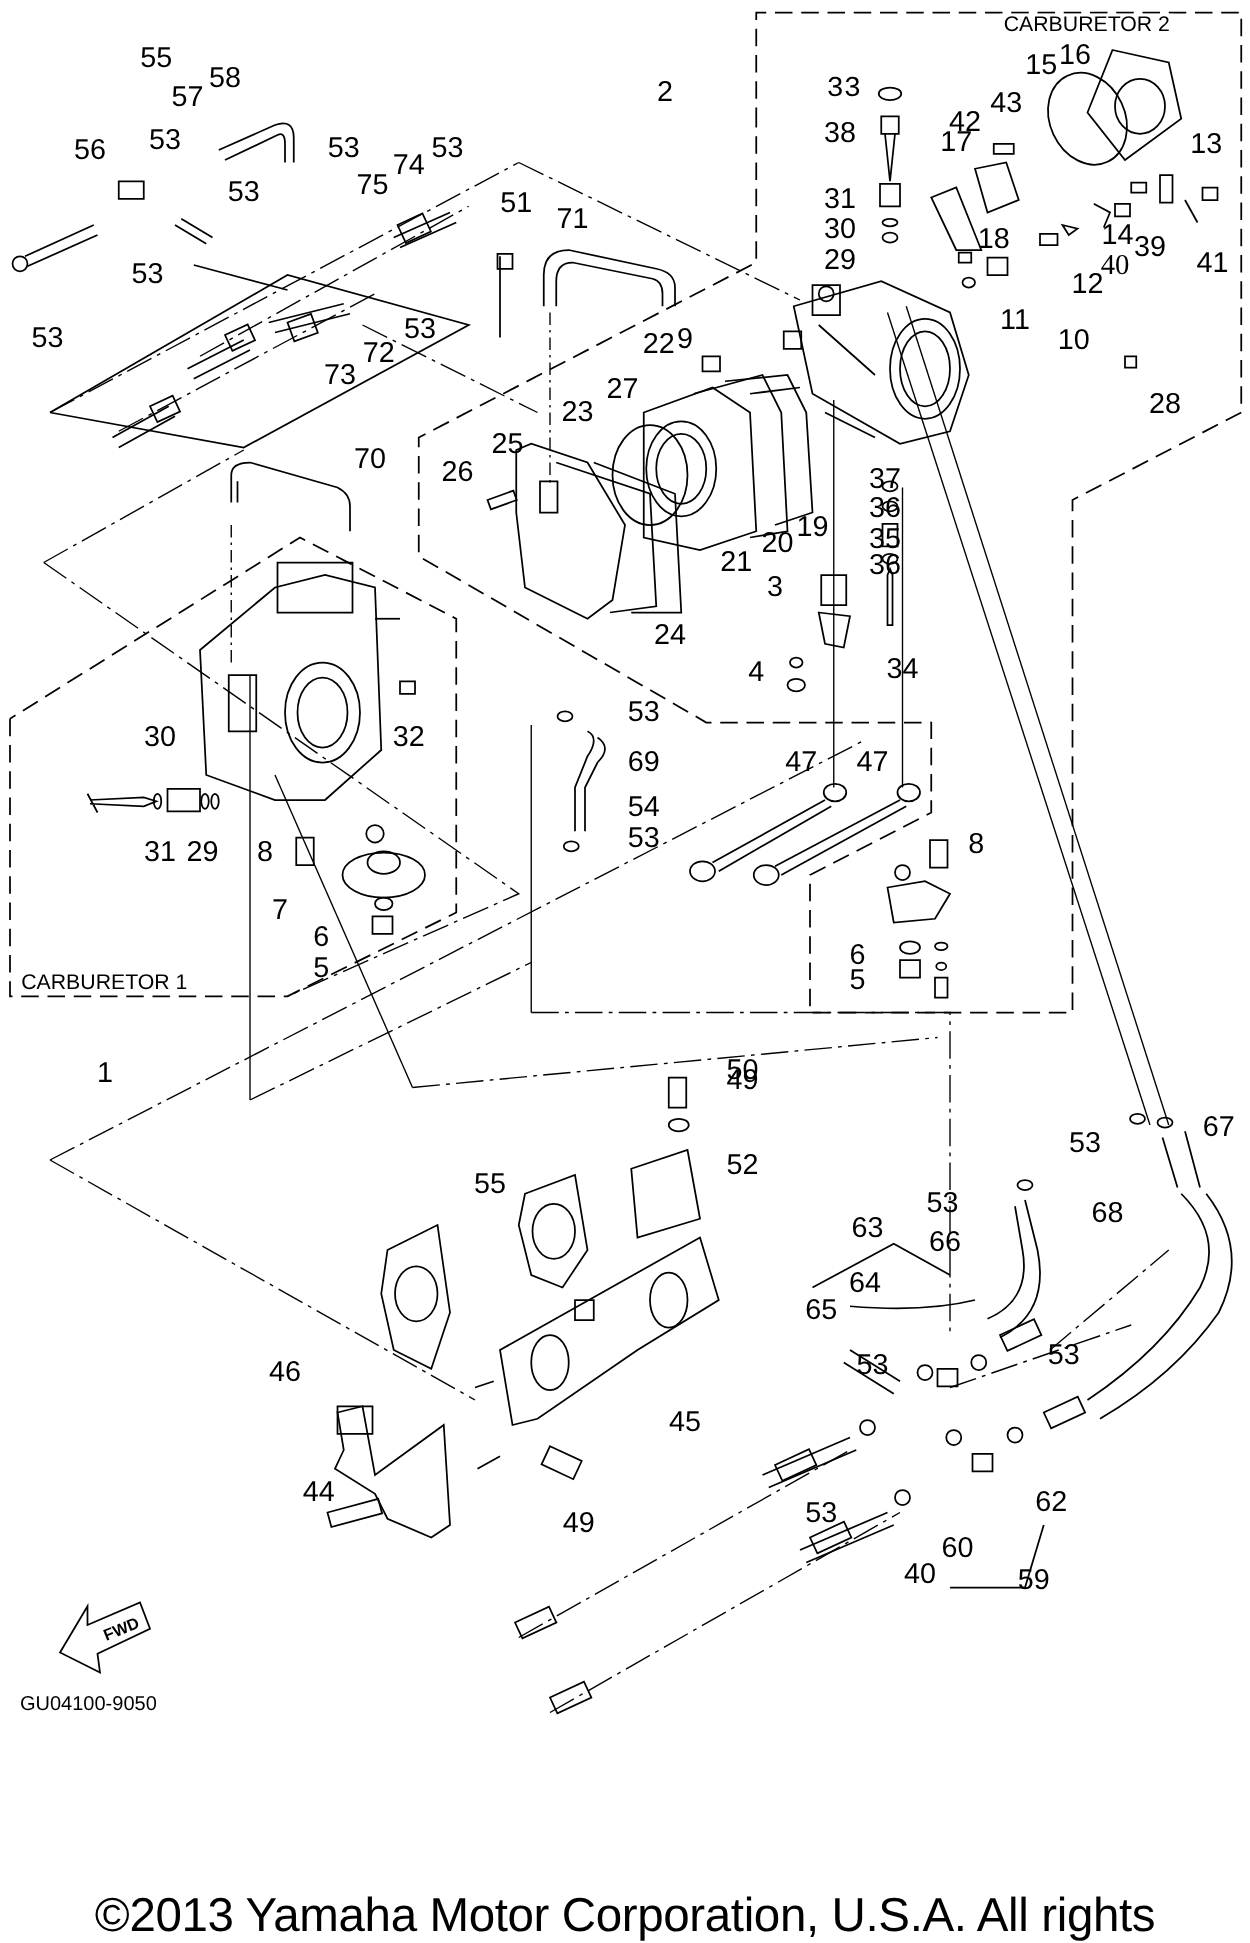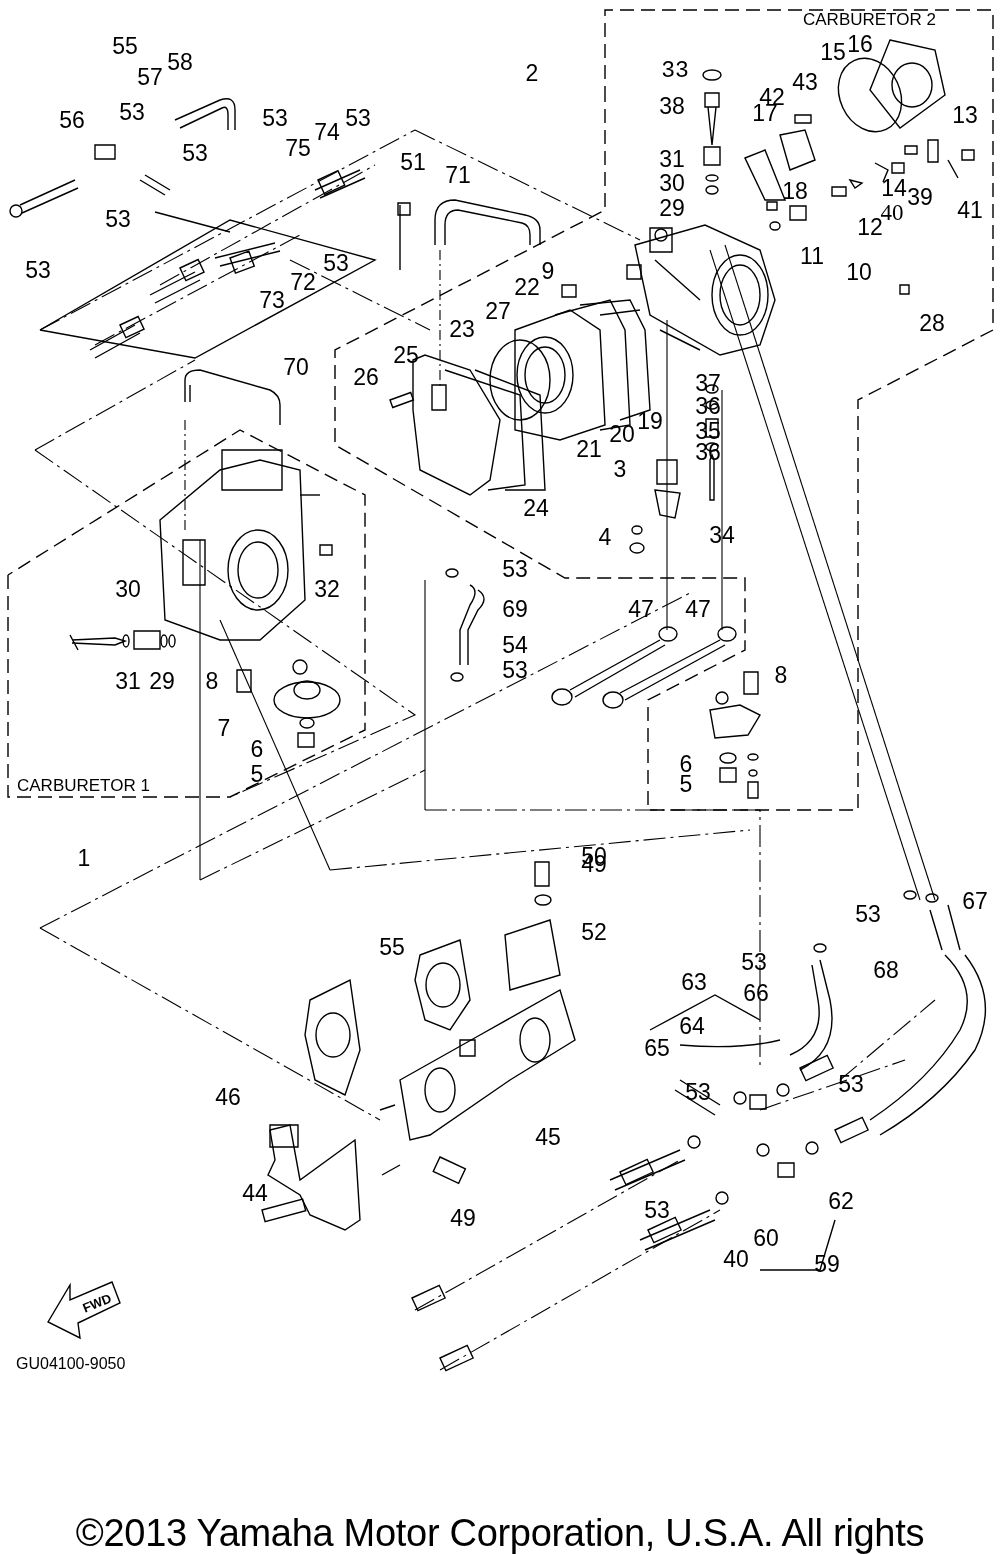--- a/index.html
+++ b/index.html
@@ -276,21 +276,21 @@
     <div class="lbl" style="left: 327px; top: 132px;">74</div>
     <div class="lbl" style="left: 298px; top: 148px;">75</div>
     <div class="lbl" style="left: 336px; top: 263px;">53</div>
     <div class="lbl" style="left: 303px; top: 282px;">72</div>
     <div class="lbl" style="left: 272px; top: 300px;">73</div>
     <div class="lbl" style="left: 532px; top: 73px;">2</div>
     <div class="lbl" style="left: 413px; top: 162px;">51</div>
     <div class="lbl" style="left: 458px; top: 175px;">71</div>
     <div class="lbl" style="left: 296px; top: 367px;">70</div>
     <div class="lbl" style="left: 548px; top: 271px;">9</div>
-    <div class="lbl" style="left: 527px; top: 287px;">22</div>
+    <div class="lbl" style="left: 527px; top: 275px;">22</div>
     <div class="lbl" style="left: 498px; top: 311px;">27</div>
     <div class="lbl" style="left: 462px; top: 329px;">23</div>
     <div class="lbl" style="left: 406px; top: 355px;">25</div>
     <div class="lbl" style="left: 366px; top: 377px;">26</div>
     <div class="lbl" style="left: 650px; top: 421px;">19</div>
     <div class="lbl" style="left: 622px; top: 434px;">20</div>
     <div class="lbl" style="left: 589px; top: 449px;">21</div>
     <div class="lbl" style="left: 536px; top: 508px;">24</div>
     <div class="lbl" style="left: 620px; top: 469px;">3</div>
     <div class="lbl" style="left: 605px; top: 537px;">4</div>

